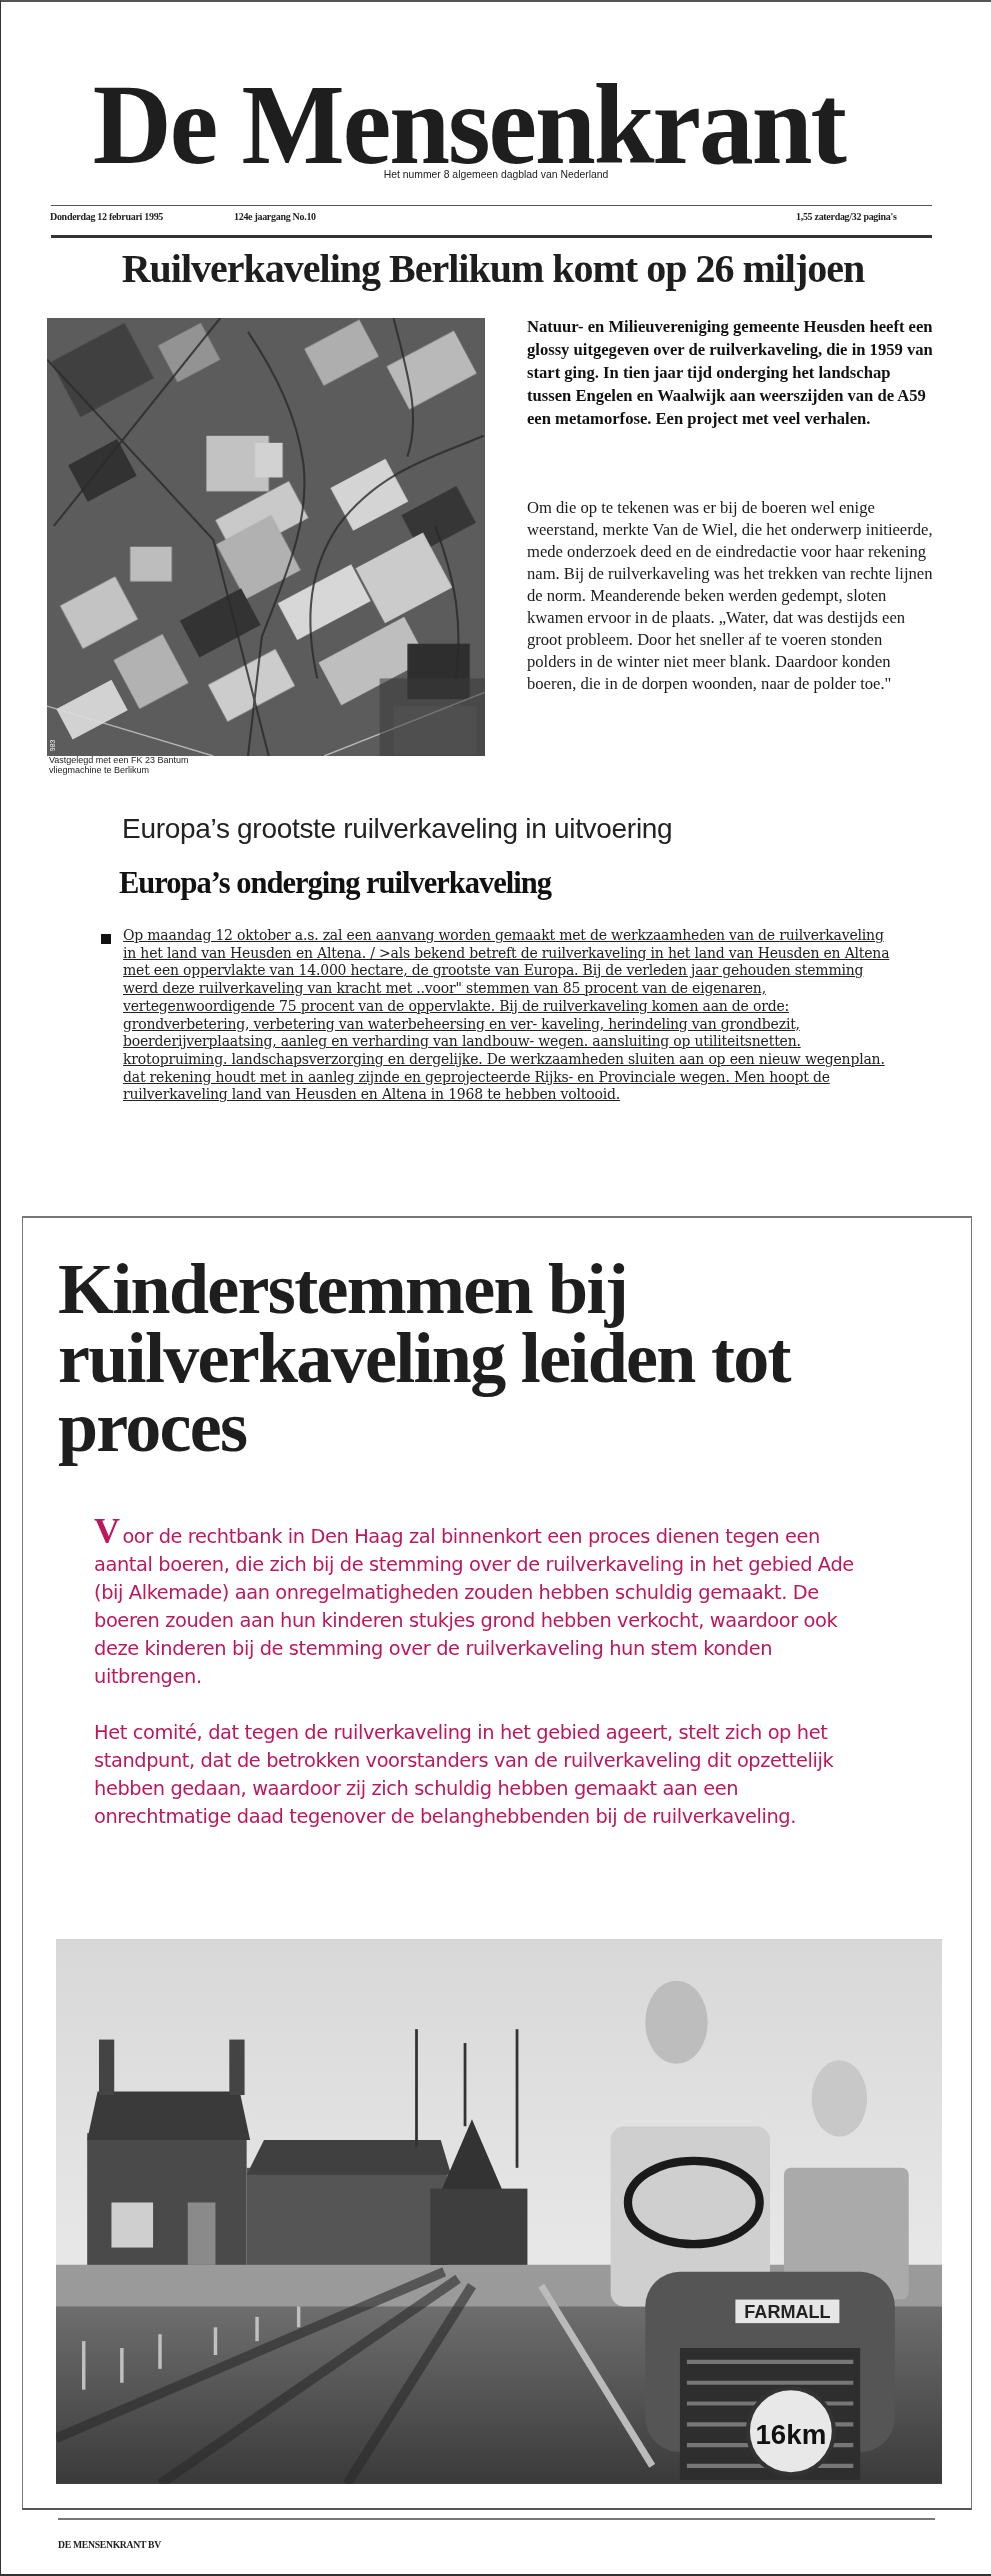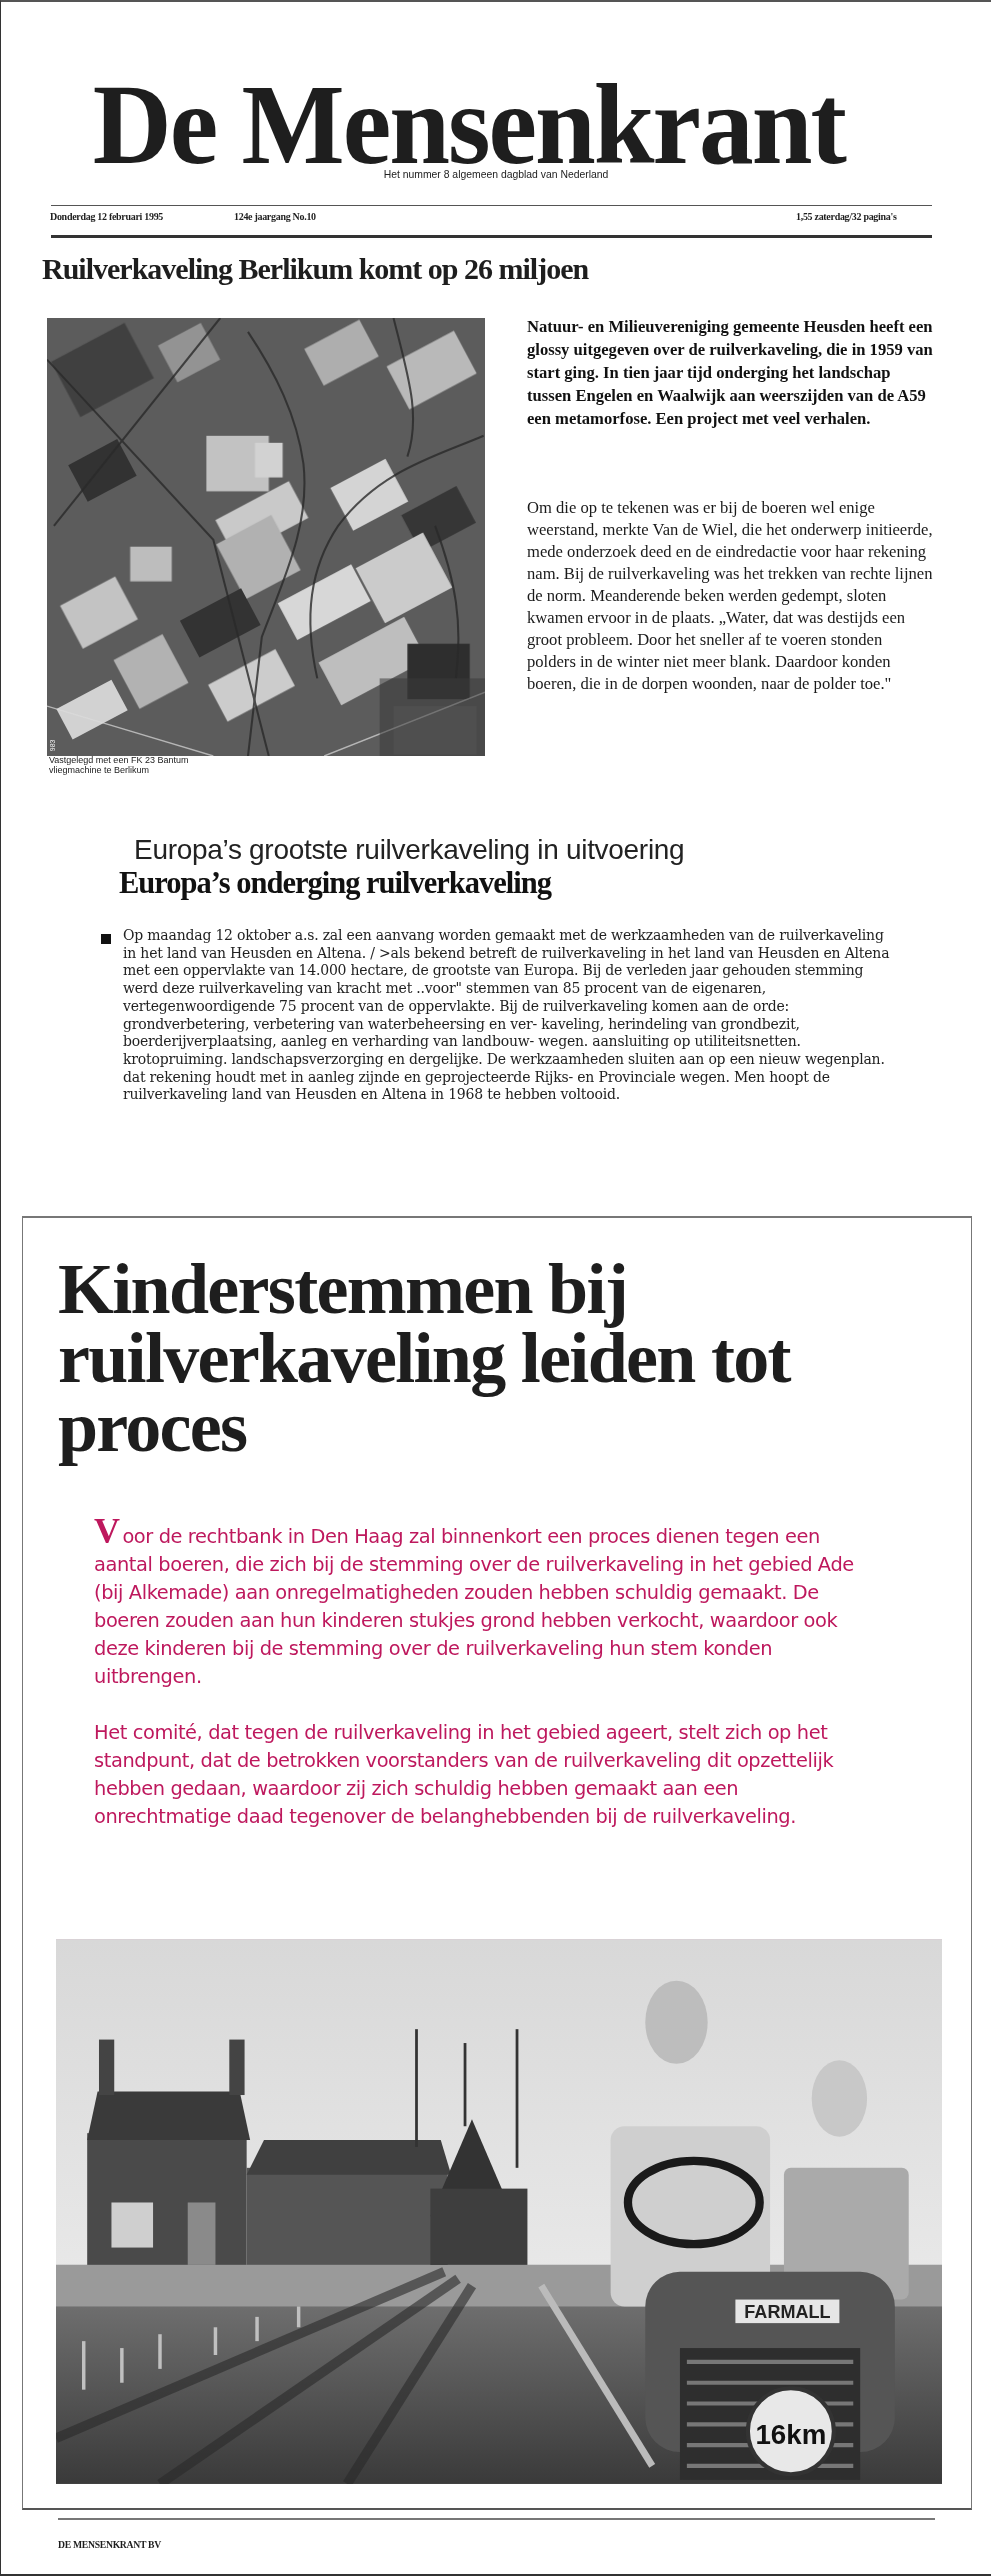--- a/index.html
+++ b/index.html
@@ -34,57 +34,57 @@
   .rule-thin { position: absolute; left: 51px; width: 881px; height: 1.4px; background: #555; }
   .rule-thick { position: absolute; left: 51px; width: 881px; height: 2.8px; background: #333; }
   .dateline {
     position: absolute; top: 211px; font-family: "Liberation Serif", serif;
     font-weight: bold; font-size: 10px; color: #1e1e1e; white-space: nowrap;
     letter-spacing: -0.3px;
   }
   
   .a1-headline {
     position: absolute; left: 42px; width: 902px; top: 244px;
-    font-weight: bold; font-size: 30px; line-height: 49px;
+    text-align: center; font-weight: bold; font-size: 40px; line-height: 49px;
     letter-spacing: -1px; white-space: nowrap;
   }
   .a1-photo {
     position: absolute; left: 47px; top: 318px; width: 438px; height: 438px;
     overflow: hidden; background: #5a5a5a;
   }
   .a1-caption {
     position: absolute; left: 49px; top: 756px; width: 166px;
     font-family: "Liberation Sans", sans-serif; font-size: 9px; line-height: 9.7px; color: #222;
   }
   .a1-lead {
     position: absolute; left: 527px; top: 315px; width: 406px;
     font-weight: bold; font-size: 16.6px; line-height: 23px; color: #111;
   }
   .a1-body {
     position: absolute; left: 527px; top: 497px; width: 406px;
     font-size: 16.6px; line-height: 22px; color: #1a1a1a;
   }
   
   .eu-kicker {
-    position: absolute; left: 122px; top: 832px;
+    position: absolute; left: 122px; top: 811px;
     font-family: "Liberation Sans", sans-serif; font-size: 28px; line-height: 35px; color: #222;
     letter-spacing: -0.3px;
-    margin-left: 12px;
   }
   .eu-title {
     position: absolute; left: 119px; top: 864px;
     font-weight: bold; font-size: 30.5px; line-height: 39px; letter-spacing: -1px; color: #111;
   }
   .eu-bullet {
     position: absolute; left: 101px; top: 934px; width: 9.7px; height: 9.7px; background: #111;
   }
   .eu-body {
     position: absolute; left: 123px; top: 927px; width: 777px;
     font-family: "DejaVu Serif", serif; font-size: 14px; line-height: 17.7px; color: #222;
     letter-spacing: -0.2px;
+    text-decoration: underline;
   }
   
   .a2-box {
     position: absolute; left: 21.5px; top: 1216px; width: 950px; height: 1294px;
     border-top: 2.1px solid #777; border-left: 1.4px solid #777; border-right: 1.4px solid #777;
     border-bottom: 2.1px solid #555;
   }
   .a2-headline {
     position: absolute; left: 58px; top: 1255px; width: 867px;
     font-weight: bold; font-size: 72px; line-height: 69px; letter-spacing: -1.7px; color: #1e1e1e;

